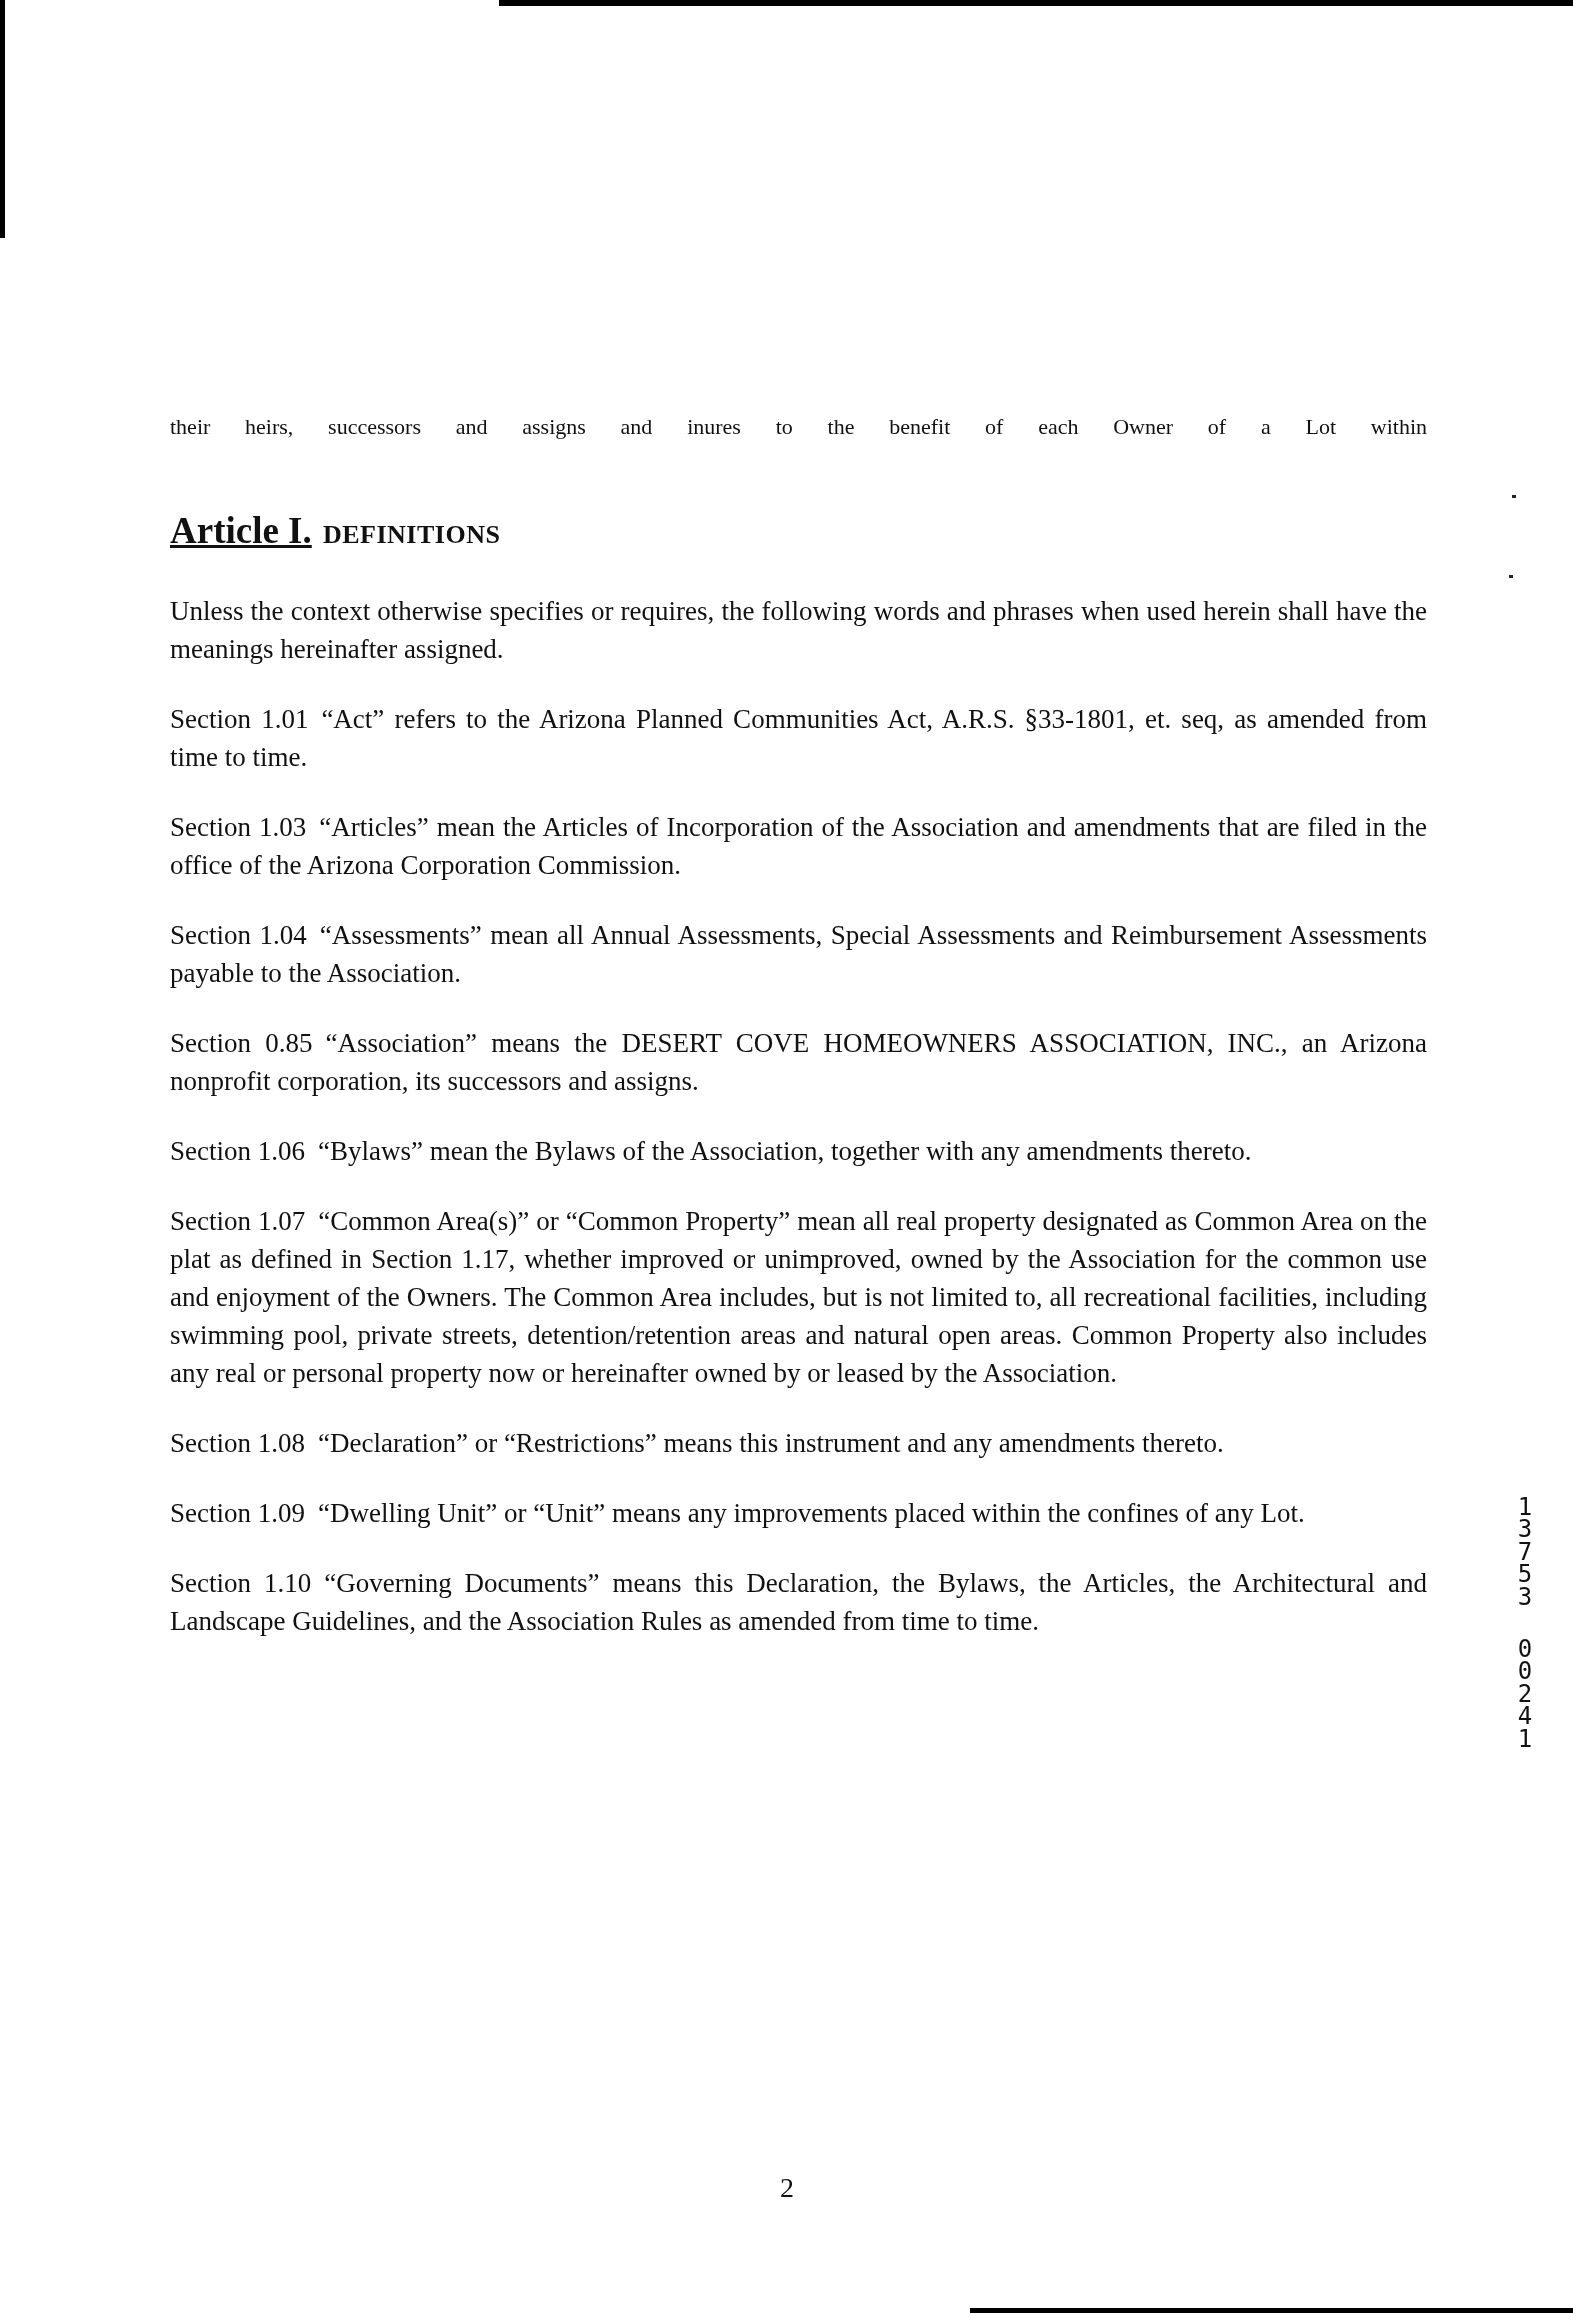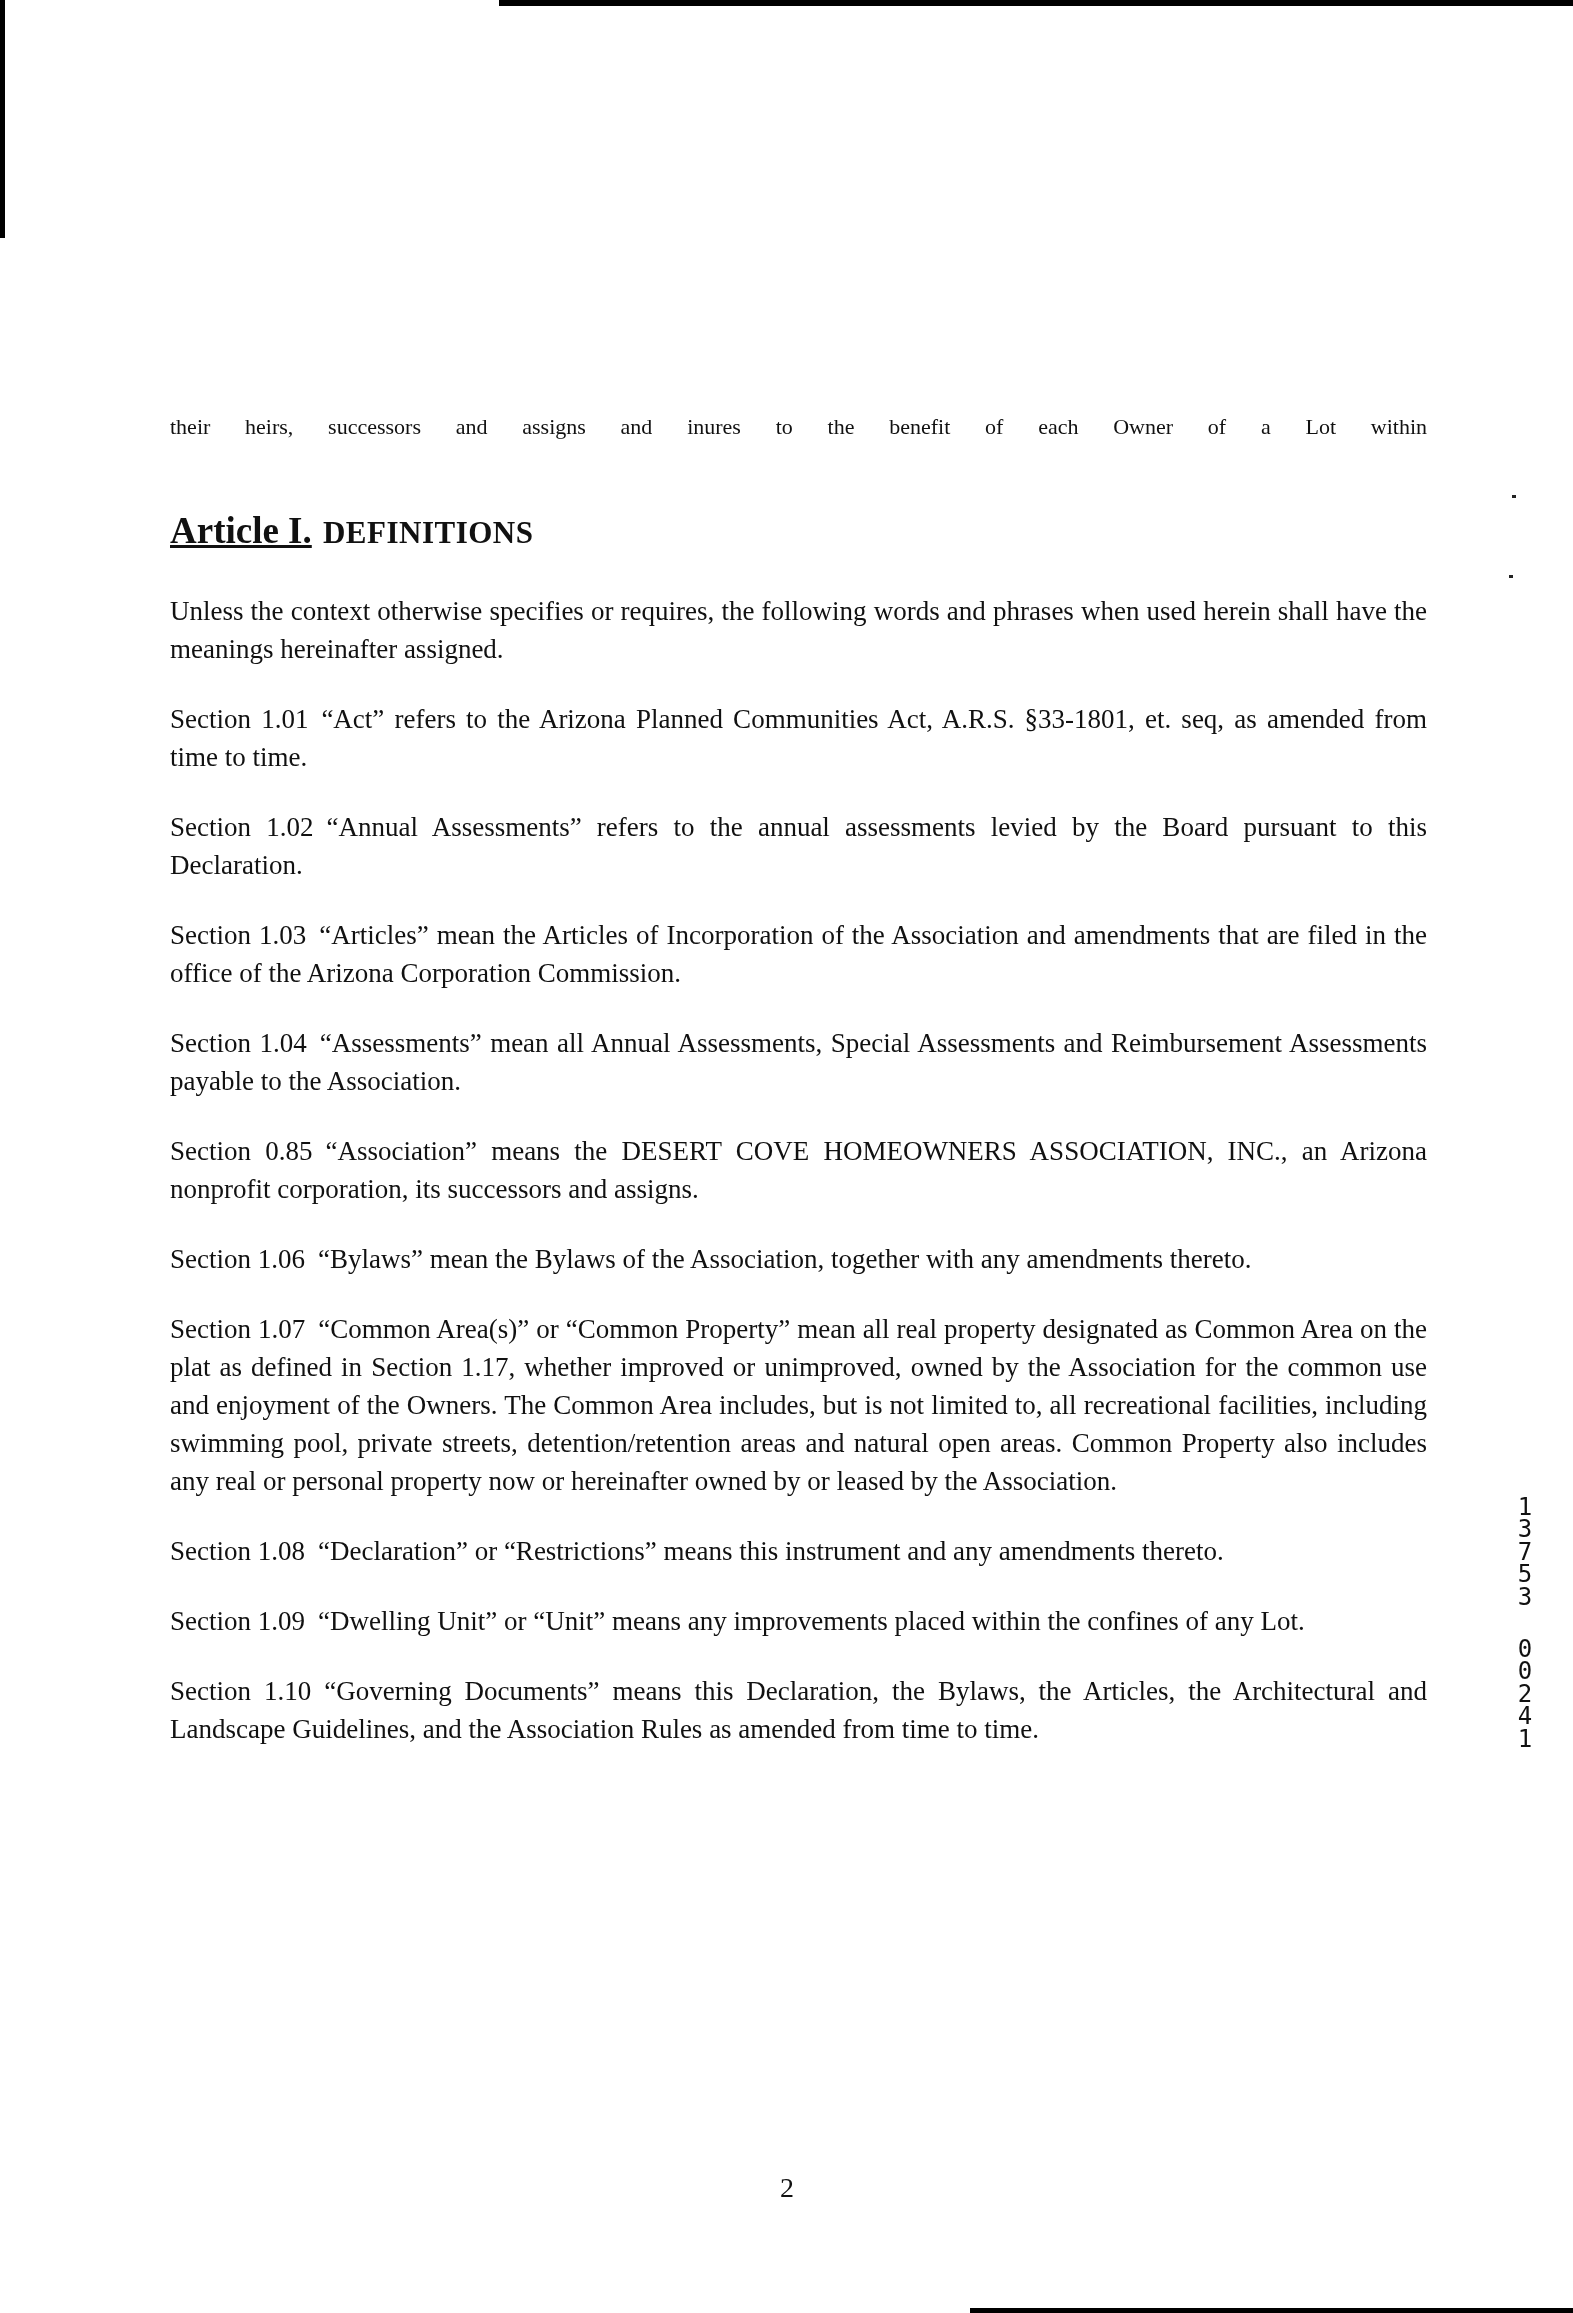--- a/index.html
+++ b/index.html
@@ -65,21 +65,21 @@
     .article-heading {
       margin: 58px 0 0 0;
       font-weight: bold;
       line-height: 56px;
     }
     .article-heading .article-num {
       font-size: 37px;
       text-decoration: underline;
     }
     .article-heading .article-title {
-      font-size: 31px;
+      font-size: 26px;
       letter-spacing: 0.5px;
       margin-left: 11.2px;
     }
     .para {
       font-size: 27px;
       line-height: 38px;
       margin: 0;
       text-align: justify;
     }
     .para.lead {
@@ -131,21 +131,20 @@
   <p class="intro-line">their heirs, successors and assigns and inures to the benefit of each Owner of a Lot within</p>
 
   <h2 class="article-heading">
     <span class="article-num">Article I.</span><span class="article-title">DEFINITIONS</span>
   </h2>
 
   <p class="para lead">Unless the context otherwise specifies or requires, the following words and phrases when used herein shall have the meanings hereinafter assigned.</p>
 
   <div id="sections">
     <p class="para section"><span class="section-label">Section 1.01</span><span>“Act” refers to the Arizona Planned Communities Act, A.R.S. §33-1801, et. seq, as amended from time to time.</span></p>
-    <p class="para section"><span class="section-label">Section 1.02</span><span>“Annual Assessments” refers to the annual assessments levied by the Board pursuant to this Declaration.</span></p>
     <p class="para section"><span class="section-label">Section 1.03</span><span>“Articles” mean the Articles of Incorporation of the Association and amendments that are filed in the office of the Arizona Corporation Commission.</span></p>
     <p class="para section"><span class="section-label">Section 1.04</span><span>“Assessments” mean all Annual Assessments, Special Assessments and Reimbursement Assessments payable to the Association.</span></p>
     <p class="para section"><span class="section-label">Section 0.85</span><span>“Association” means the DESERT COVE HOMEOWNERS ASSOCIATION, INC., an Arizona nonprofit corporation, its successors and assigns.</span></p>
     <p class="para section"><span class="section-label">Section 1.06</span><span>“Bylaws” mean the Bylaws of the Association, together with any amendments thereto.</span></p>
     <p class="para section"><span class="section-label">Section 1.07</span><span>“Common Area(s)” or “Common Property” mean all real property designated as Common Area on the plat as defined in Section 1.17, whether improved or unimproved, owned by the Association for the common use and enjoyment of the Owners.  The Common Area includes, but is not limited to, all recreational facilities, including swimming pool, private streets, detention/retention areas and natural open areas.  Common Property also includes any real or personal property now or hereinafter owned by or leased by the Association.</span></p>
     <p class="para section"><span class="section-label">Section 1.08</span><span>“Declaration” or “Restrictions” means this instrument and any amendments thereto.</span></p>
     <p class="para section"><span class="section-label">Section 1.09</span><span>“Dwelling Unit” or “Unit” means any improvements placed within the confines of any Lot.</span></p>
     <p class="para section"><span class="section-label">Section 1.10</span><span>“Governing Documents” means this Declaration, the Bylaws, the Articles, the Architectural and Landscape Guidelines, and the Association Rules as amended from time to time.</span></p>
   </div>
 </div>

